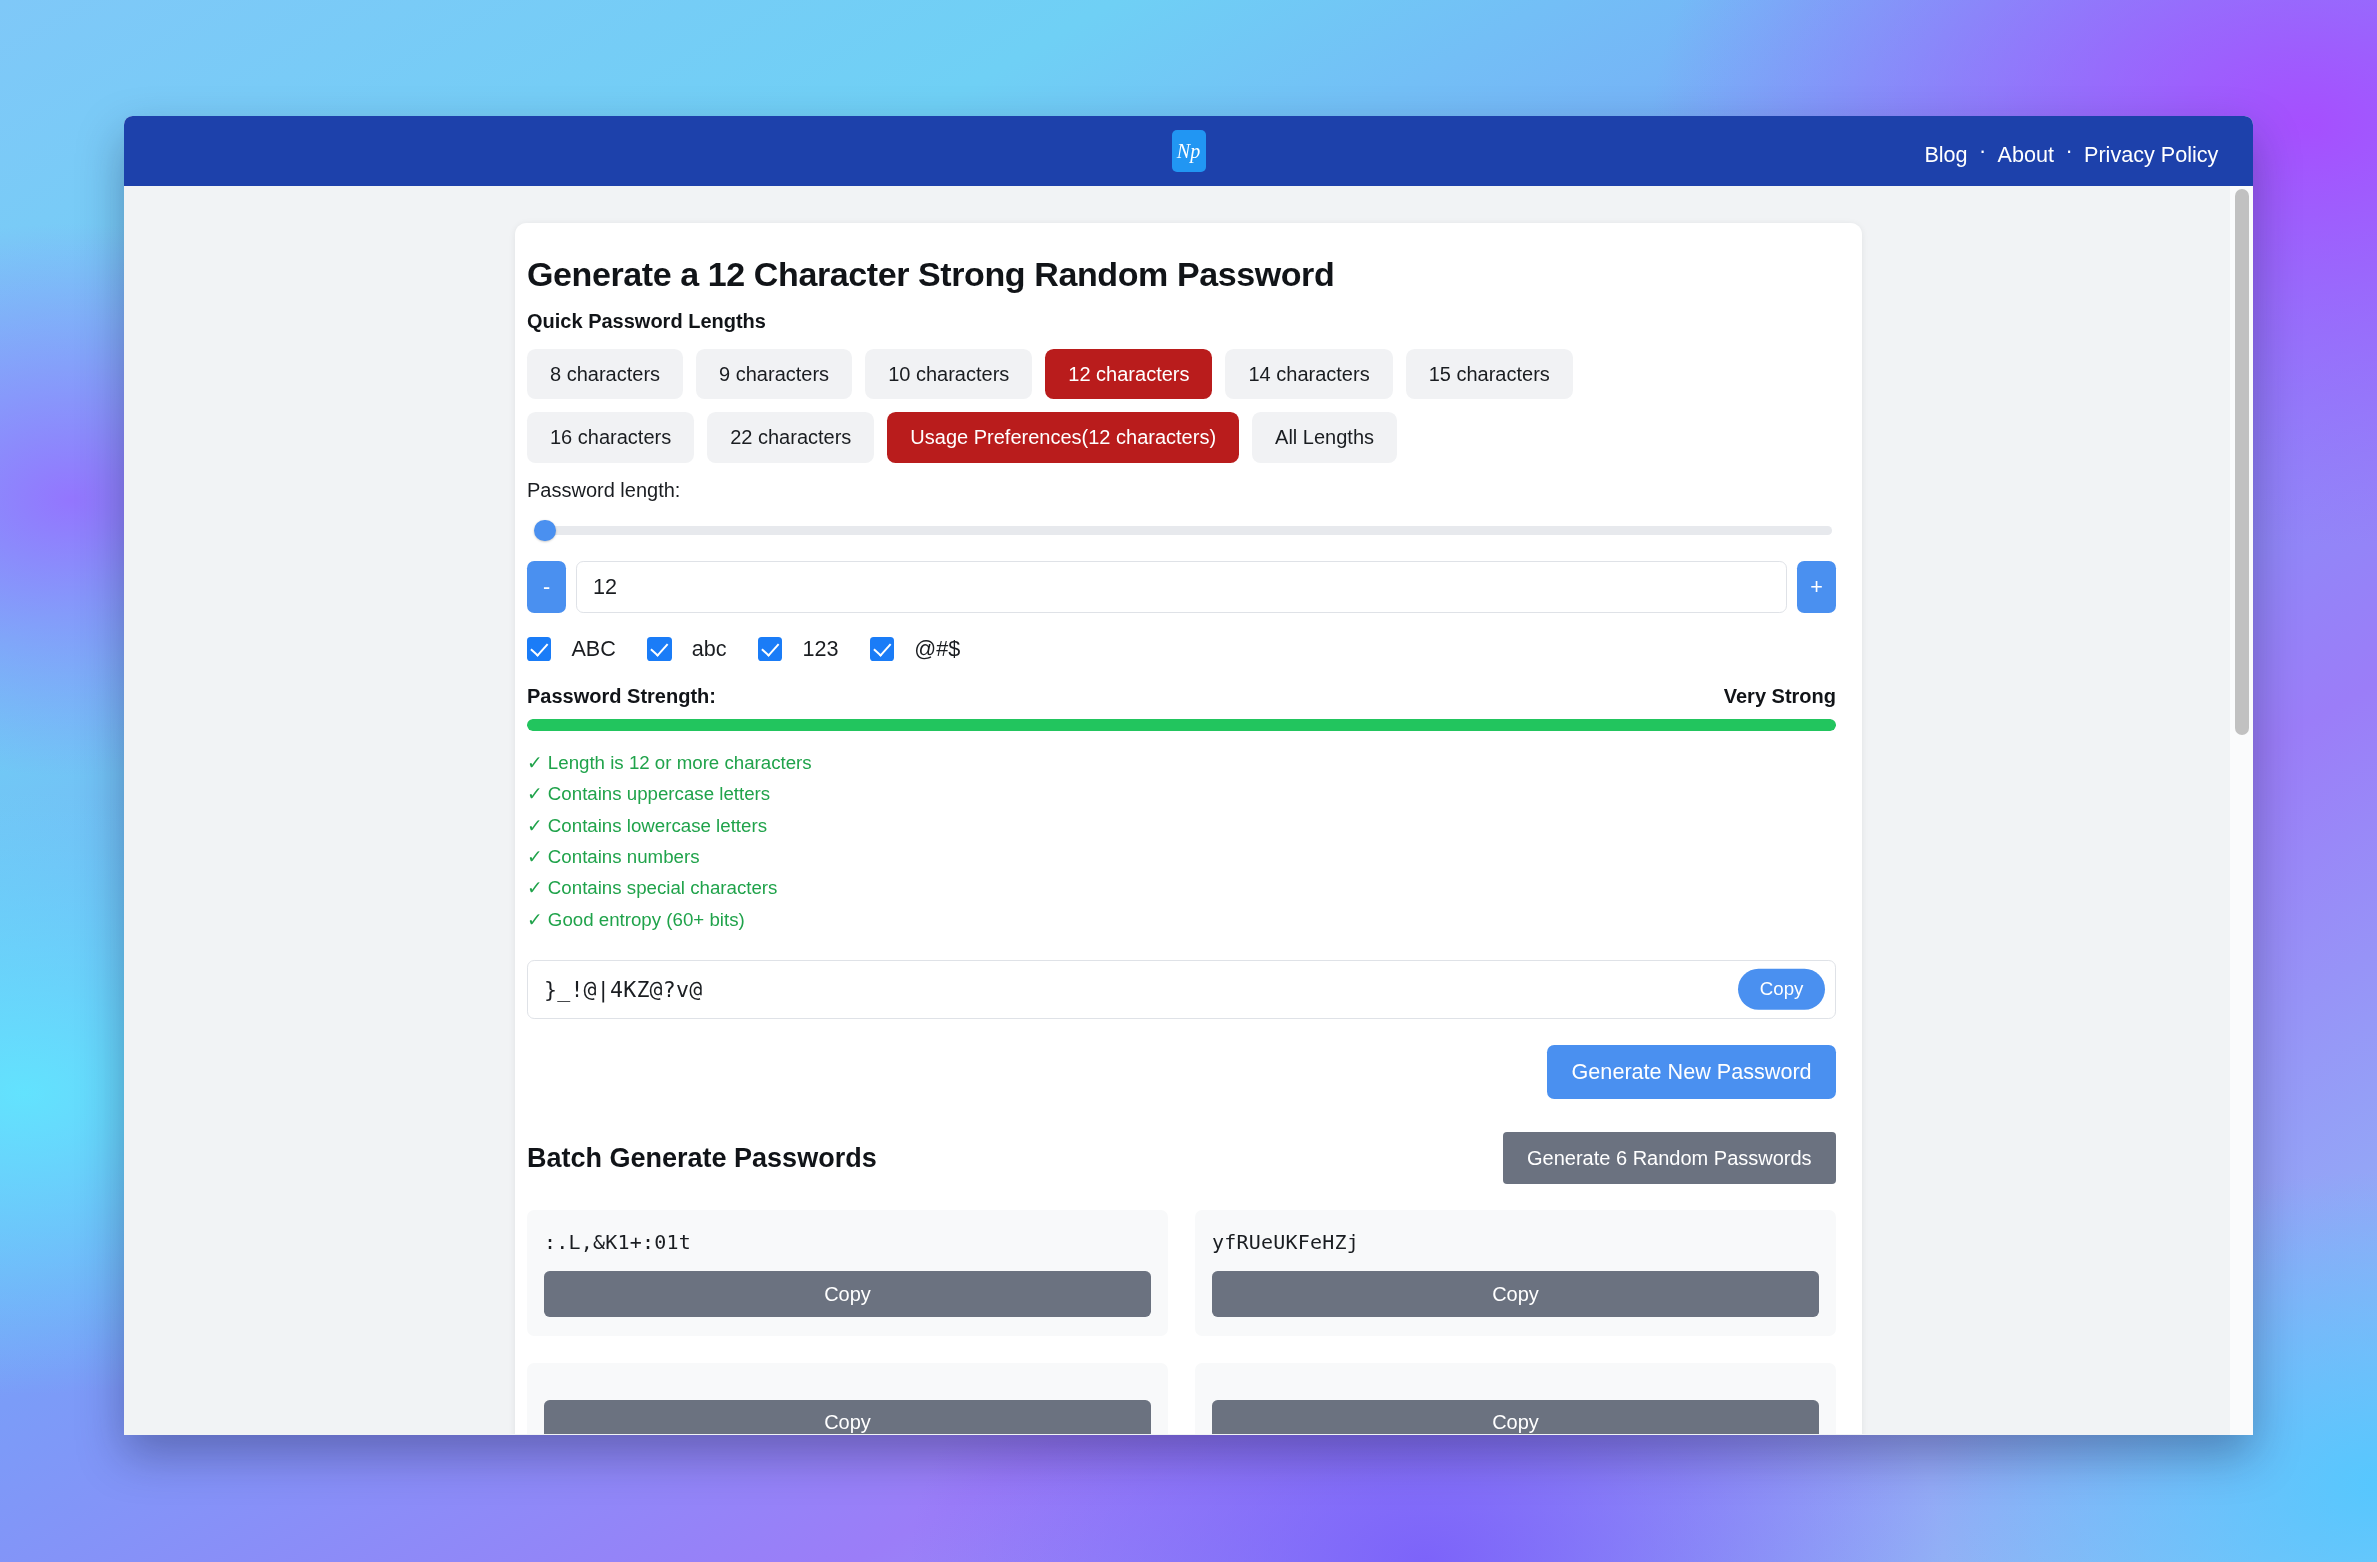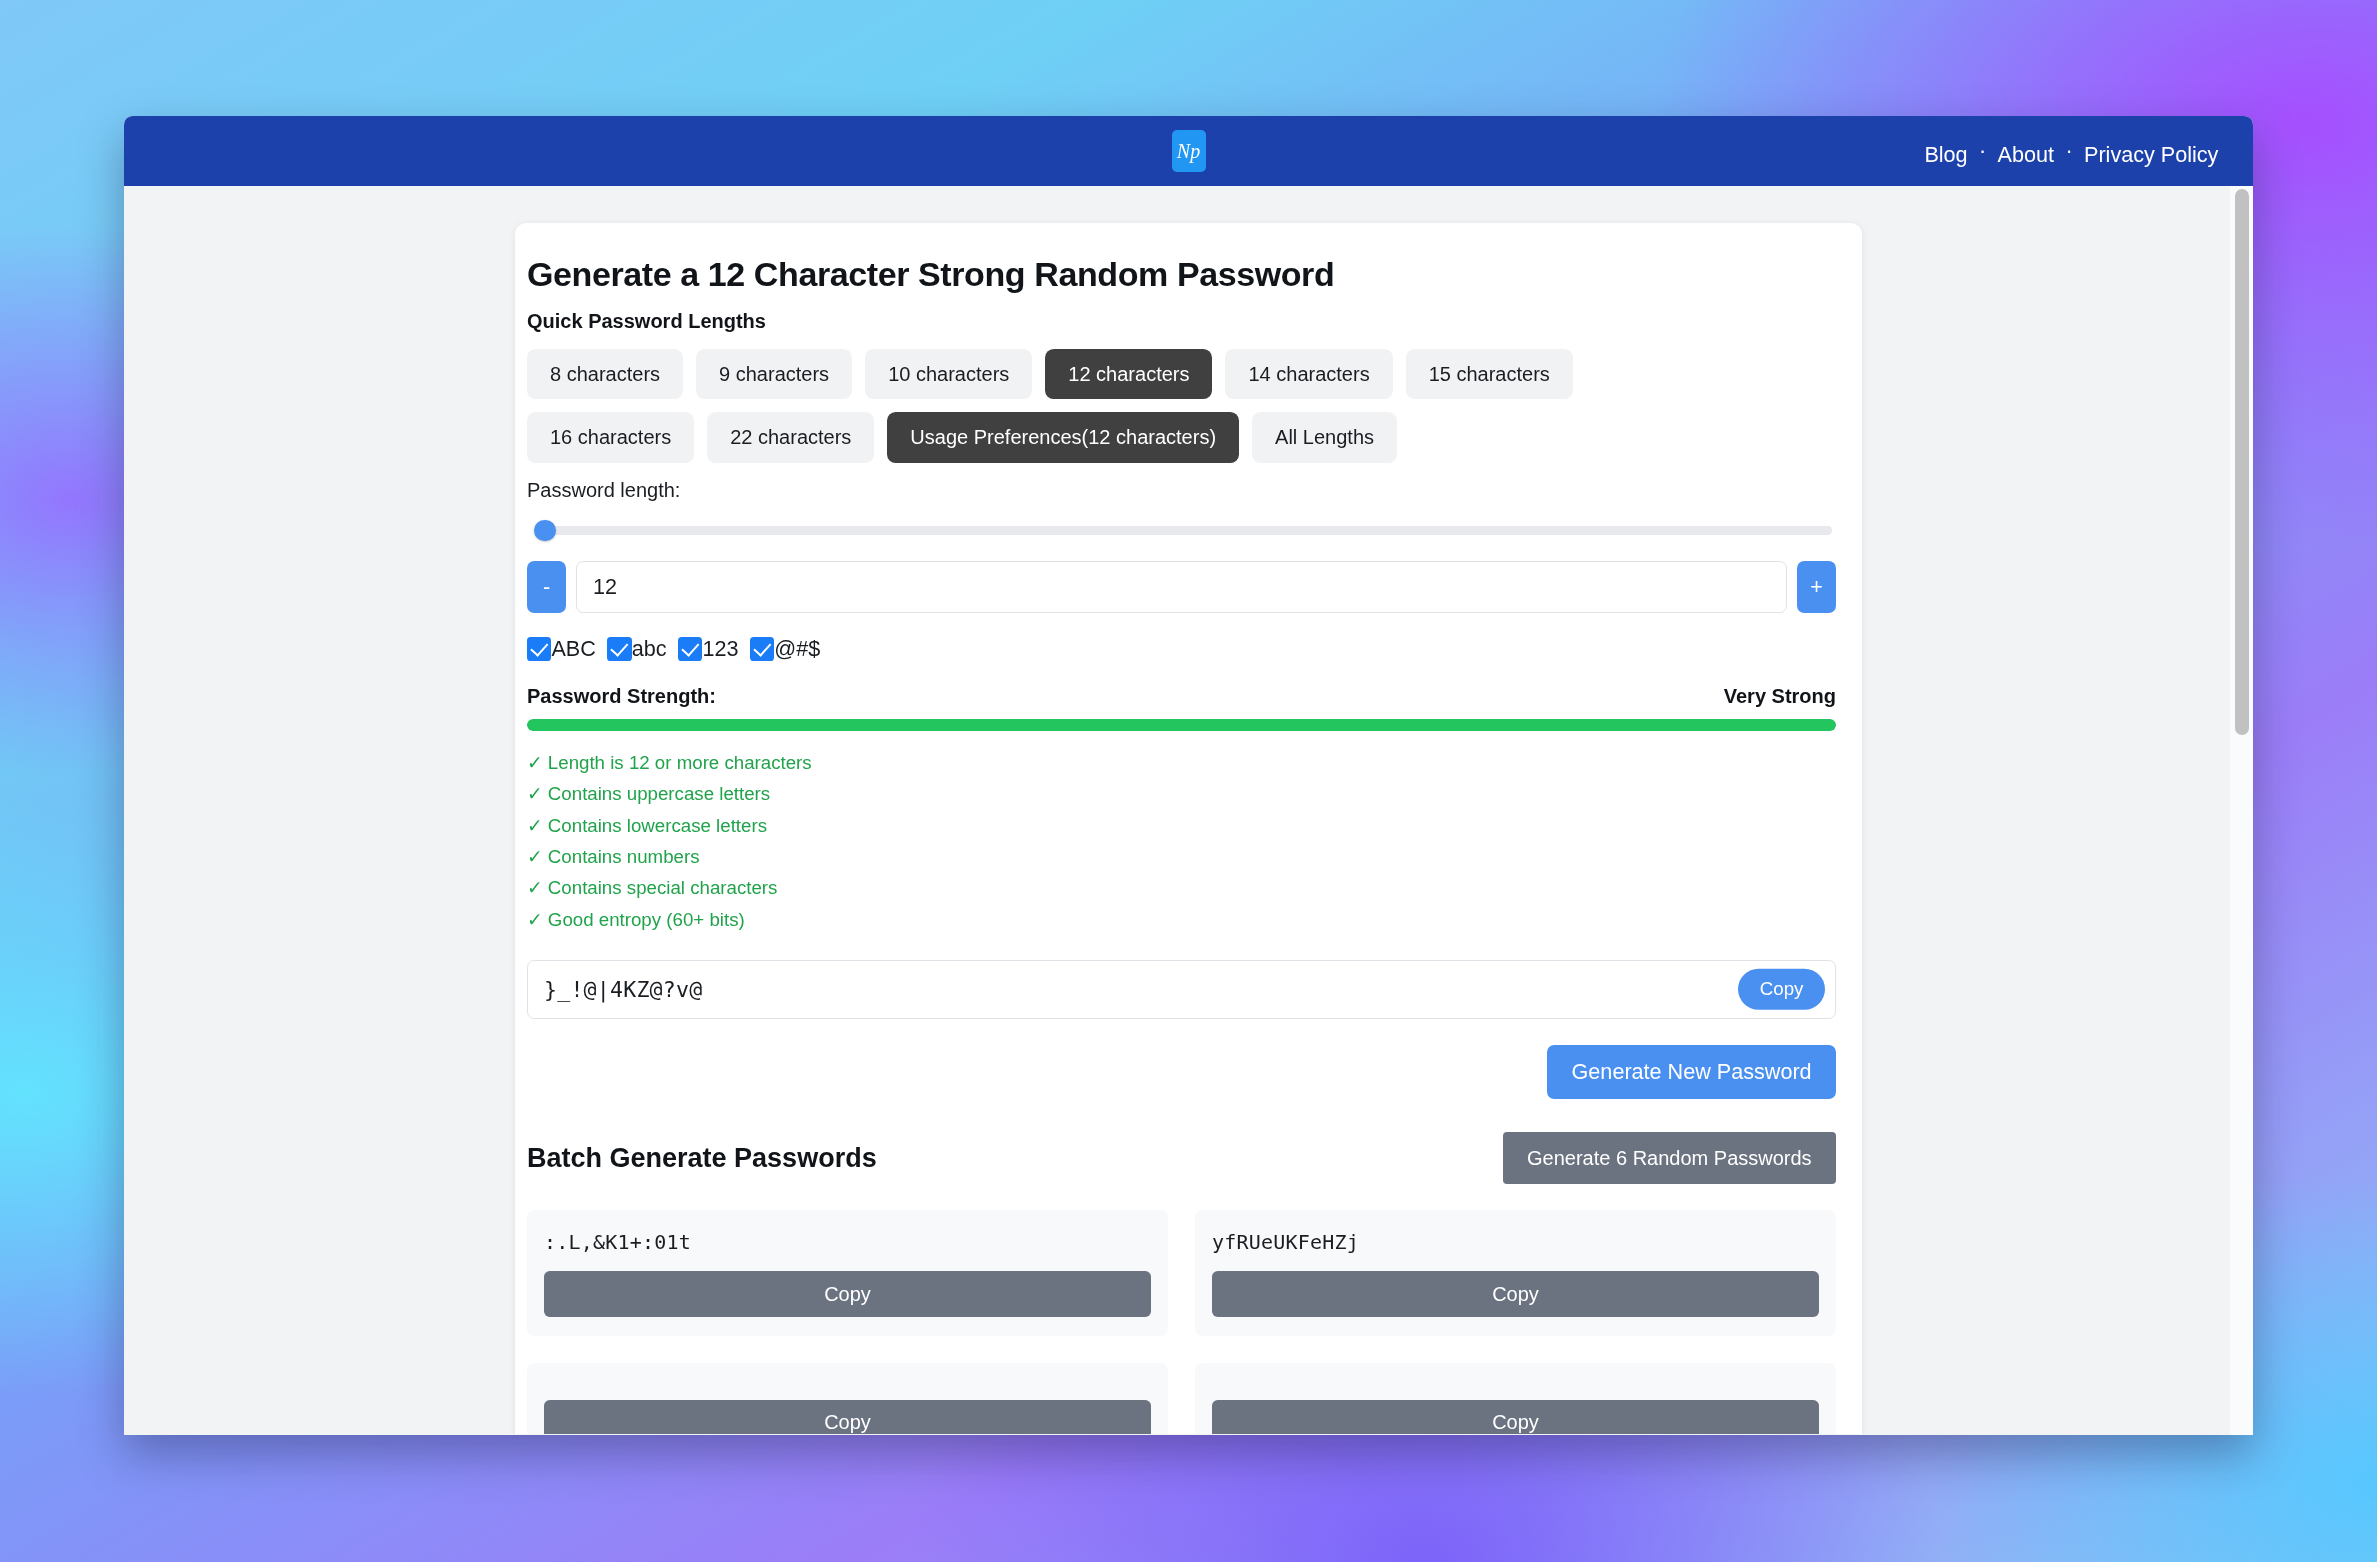--- a/index.html
+++ b/index.html
@@ -141,21 +141,21 @@
     color: #1a1d21;
     border: none;
     border-radius: 8.6px;
     font-size: 20px;
     font-family: inherit;
     padding: 13.7px 23px;
     cursor: pointer;
     white-space: nowrap;
   }
   .chip.active {
-    background: #404040;
+    background: #b91c1c;
     color: #ffffff;
   }
 
   
   .field-label {
     font-size: 20px;
     color: #1a1d21;
     margin: 16px 0 18.7px 0;
   }
   .slider-wrap {
@@ -212,21 +212,21 @@
     color: #1a1d21;
     padding: 0 16px;
     background: #ffffff;
     outline: none;
   }
 
   
   .check-row {
     display: flex;
     align-items: center;
-    gap: 0;
+    gap: 20px;
     margin-bottom: 23px;
   }
   .cb {
     width: 24.4px;
     height: 24.4px;
     border-radius: 3.6px;
     background: #1a7cf7;
     display: inline-flex;
     align-items: center;
     justify-content: center;

